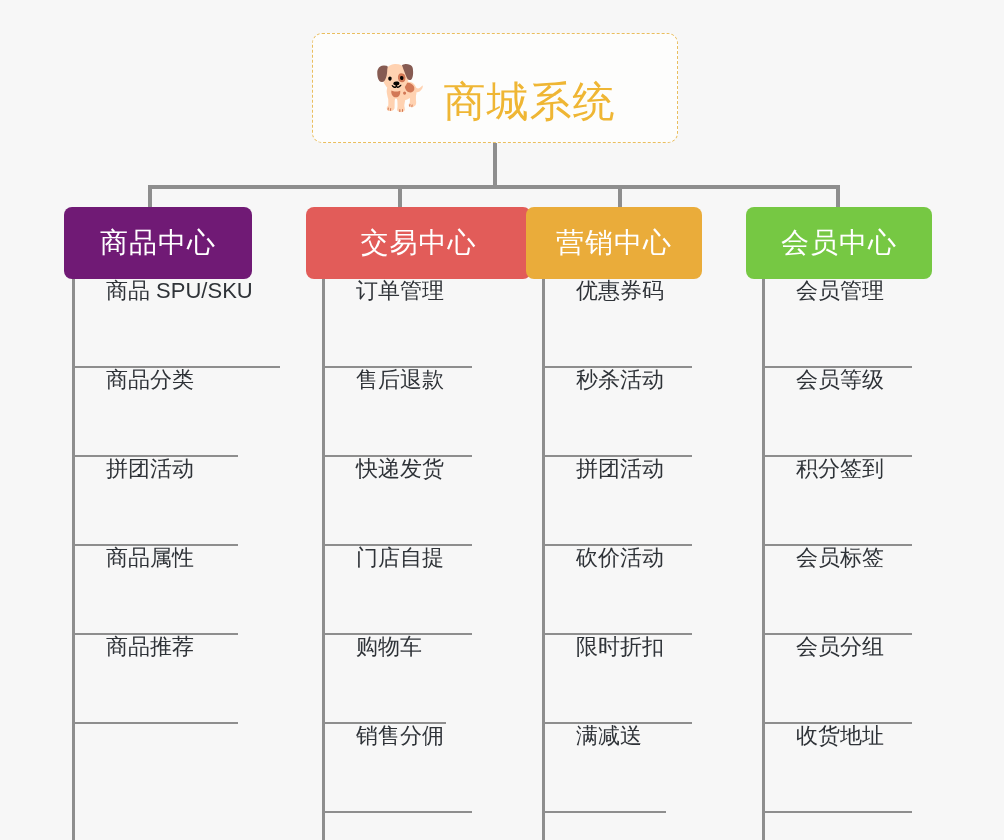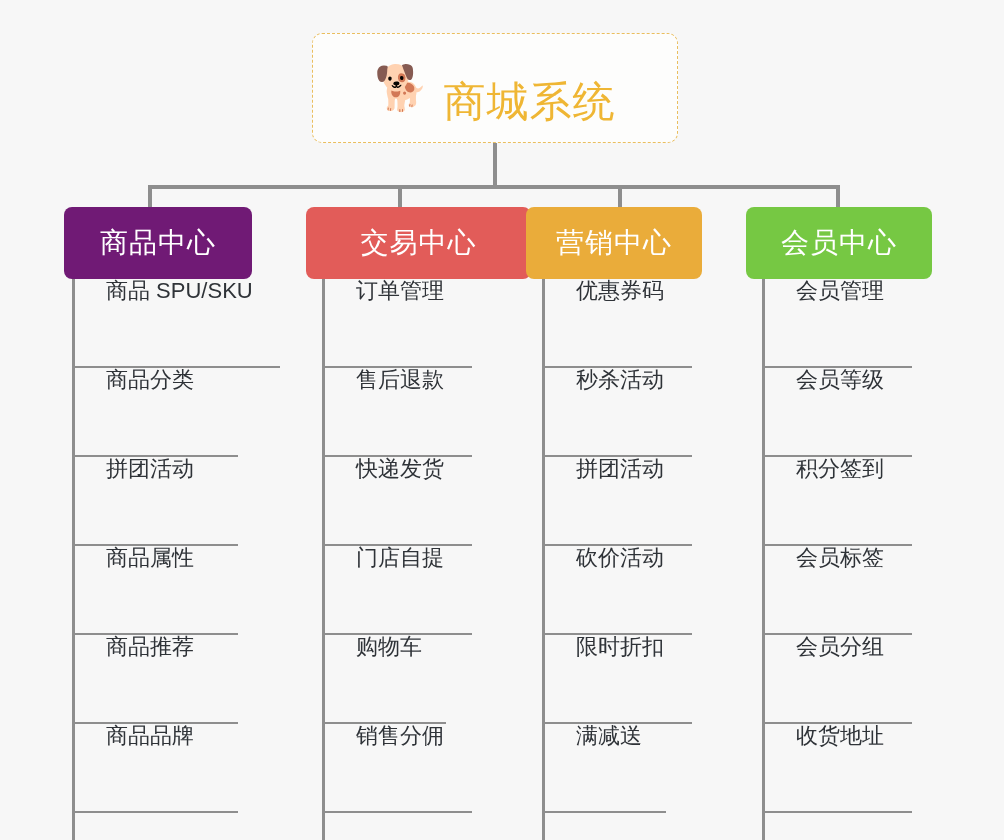--- a/index.html
+++ b/index.html
@@ -183,24 +183,20 @@
         <span class="leaf-underline" style="width: 166px; background: rgb(142, 142, 142);"></span>
       </div>
       <div class="leaf">
         <span class="leaf-label">商品属性</span>
         <span class="leaf-underline" style="width: 166px; background: rgb(142, 142, 142);"></span>
       </div>
       <div class="leaf">
         <span class="leaf-label">商品推荐</span>
         <span class="leaf-underline" style="width: 166px; background: rgb(142, 142, 142);"></span>
       </div>
-      <div class="leaf">
-        <span class="leaf-label">商品品牌</span>
-        <span class="leaf-underline" style="width: 166px; background: rgb(142, 142, 142);"></span>
-      </div>
     </div>
   </div>
 
   <div class="column col-1">
     <div class="col-drop" style="background: rgb(142, 142, 142);"></div>
     <div class="cat-header" style="background: rgb(226, 92, 89);">
       <span>交易中心</span>
     </div>
     <div class="spine" style="background: rgb(142, 142, 142);"></div>
     <div class="leaves">

